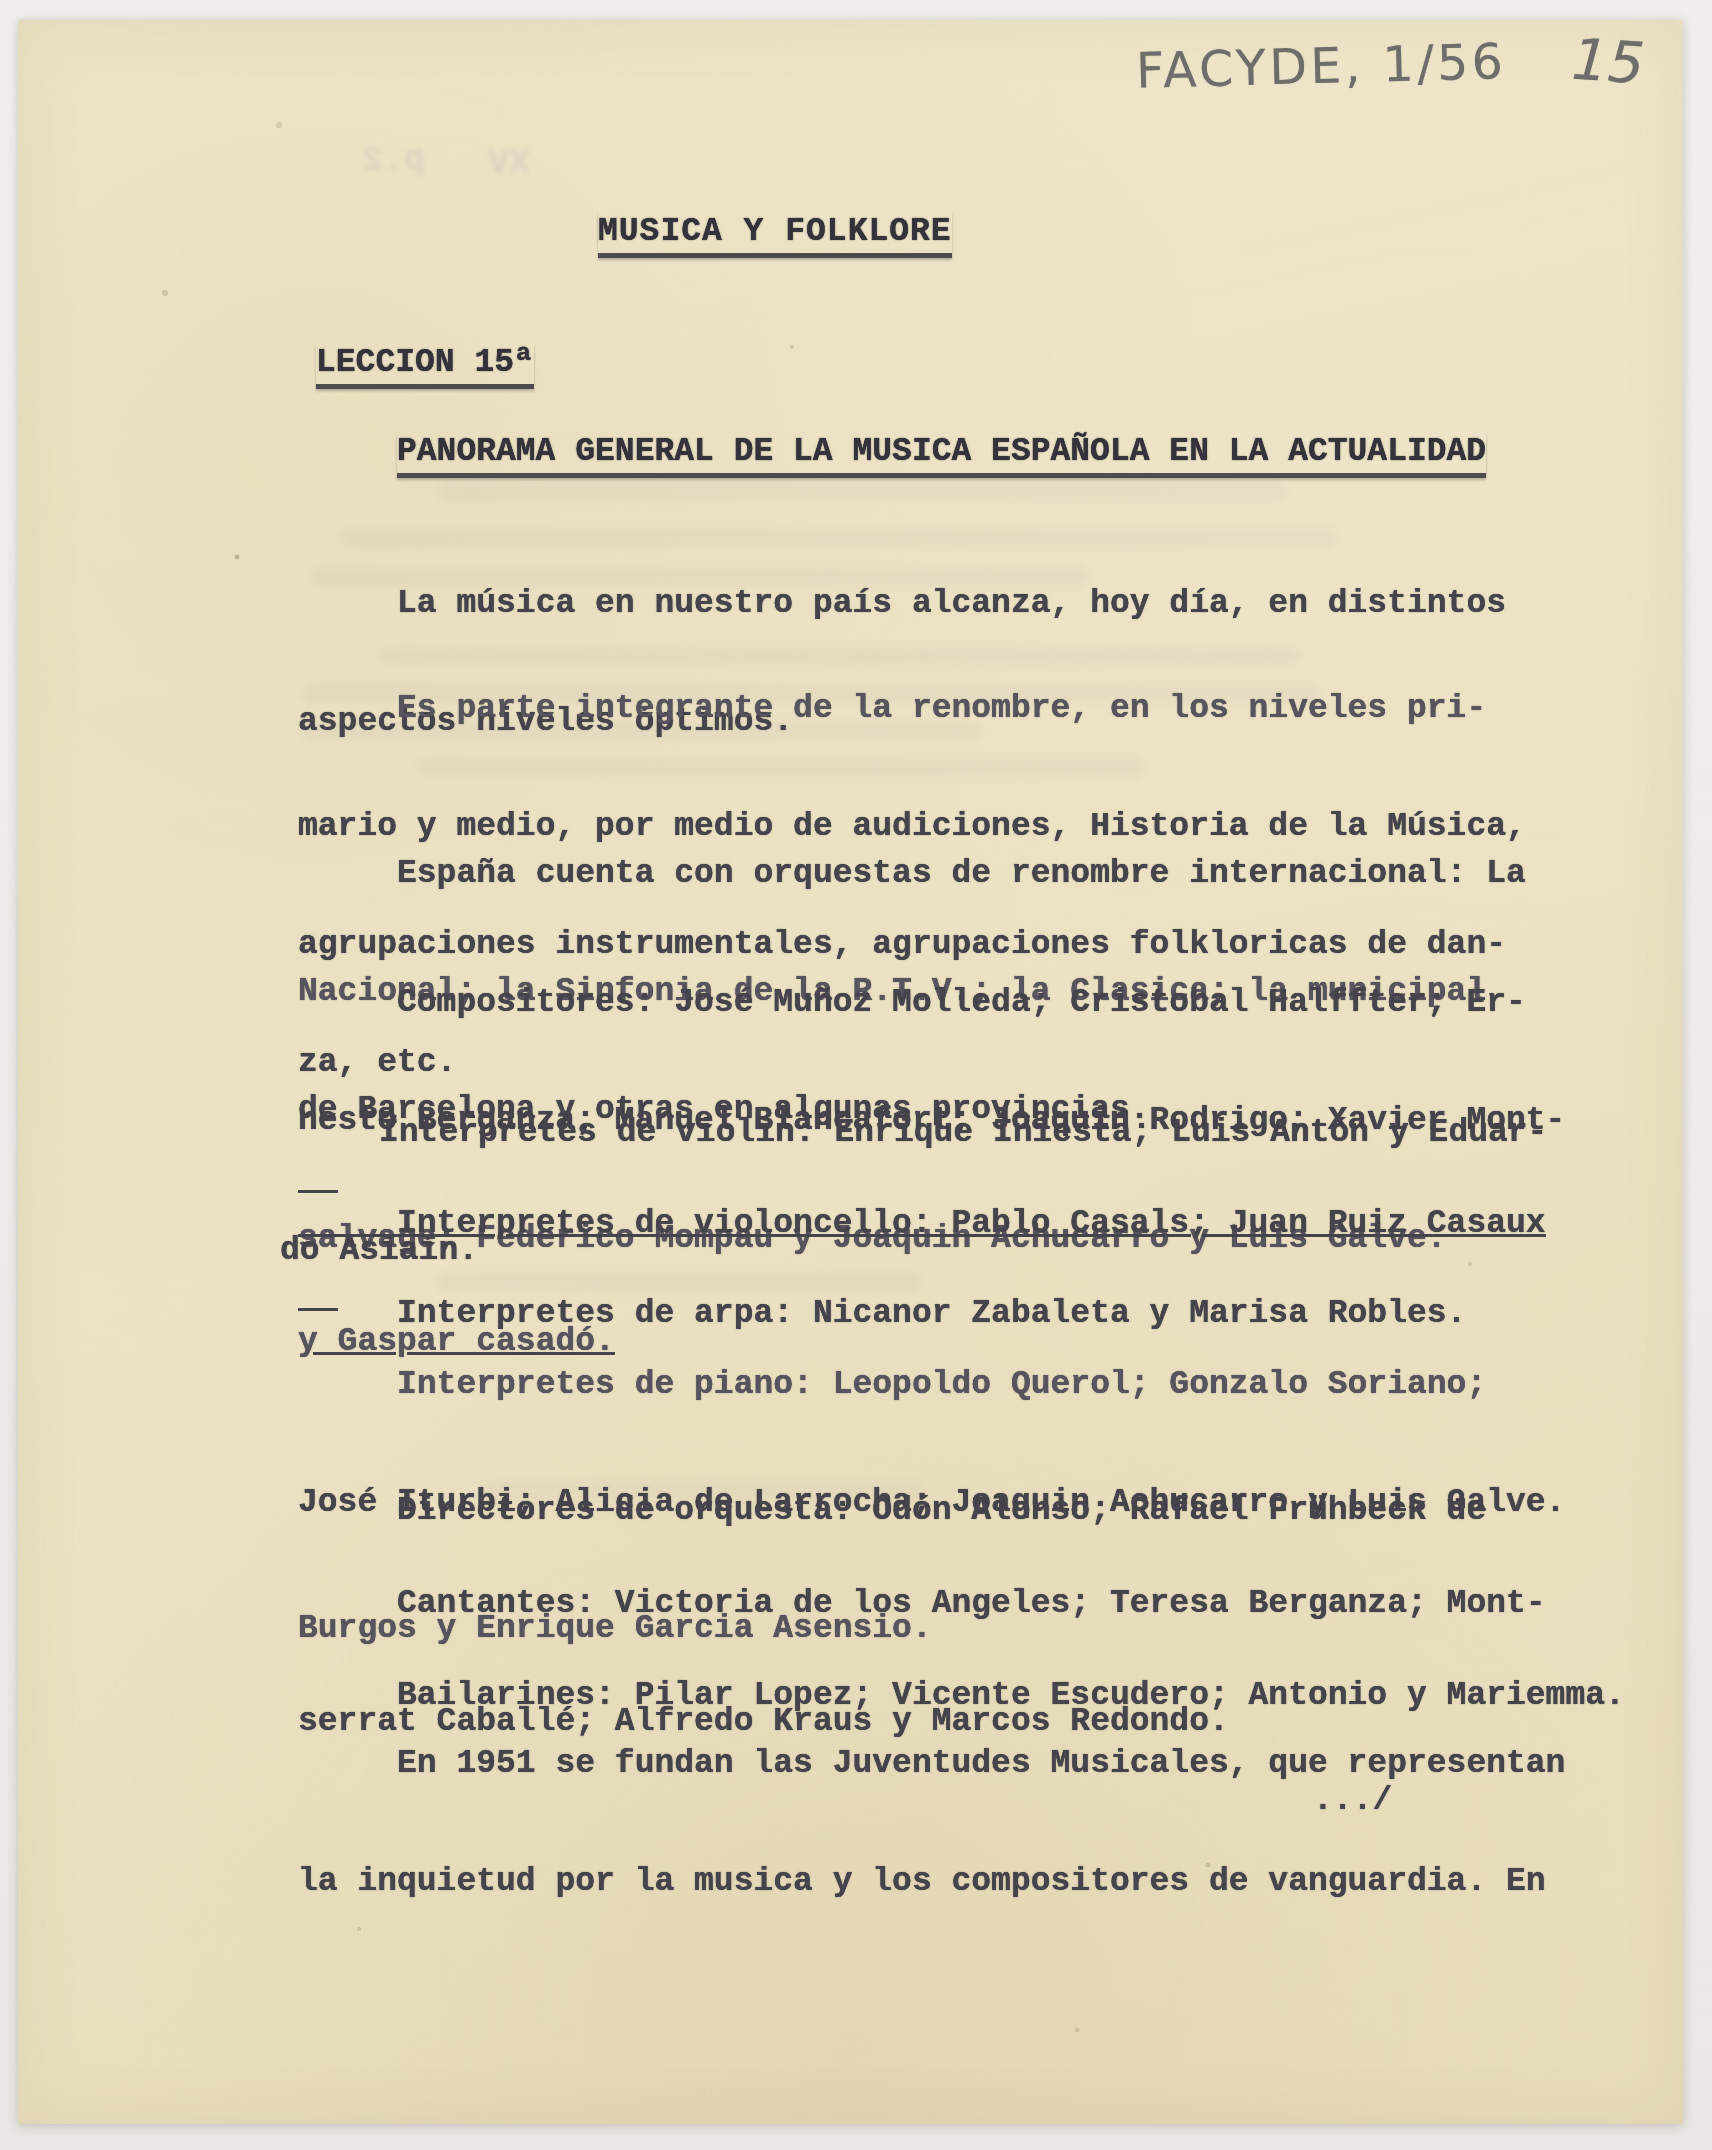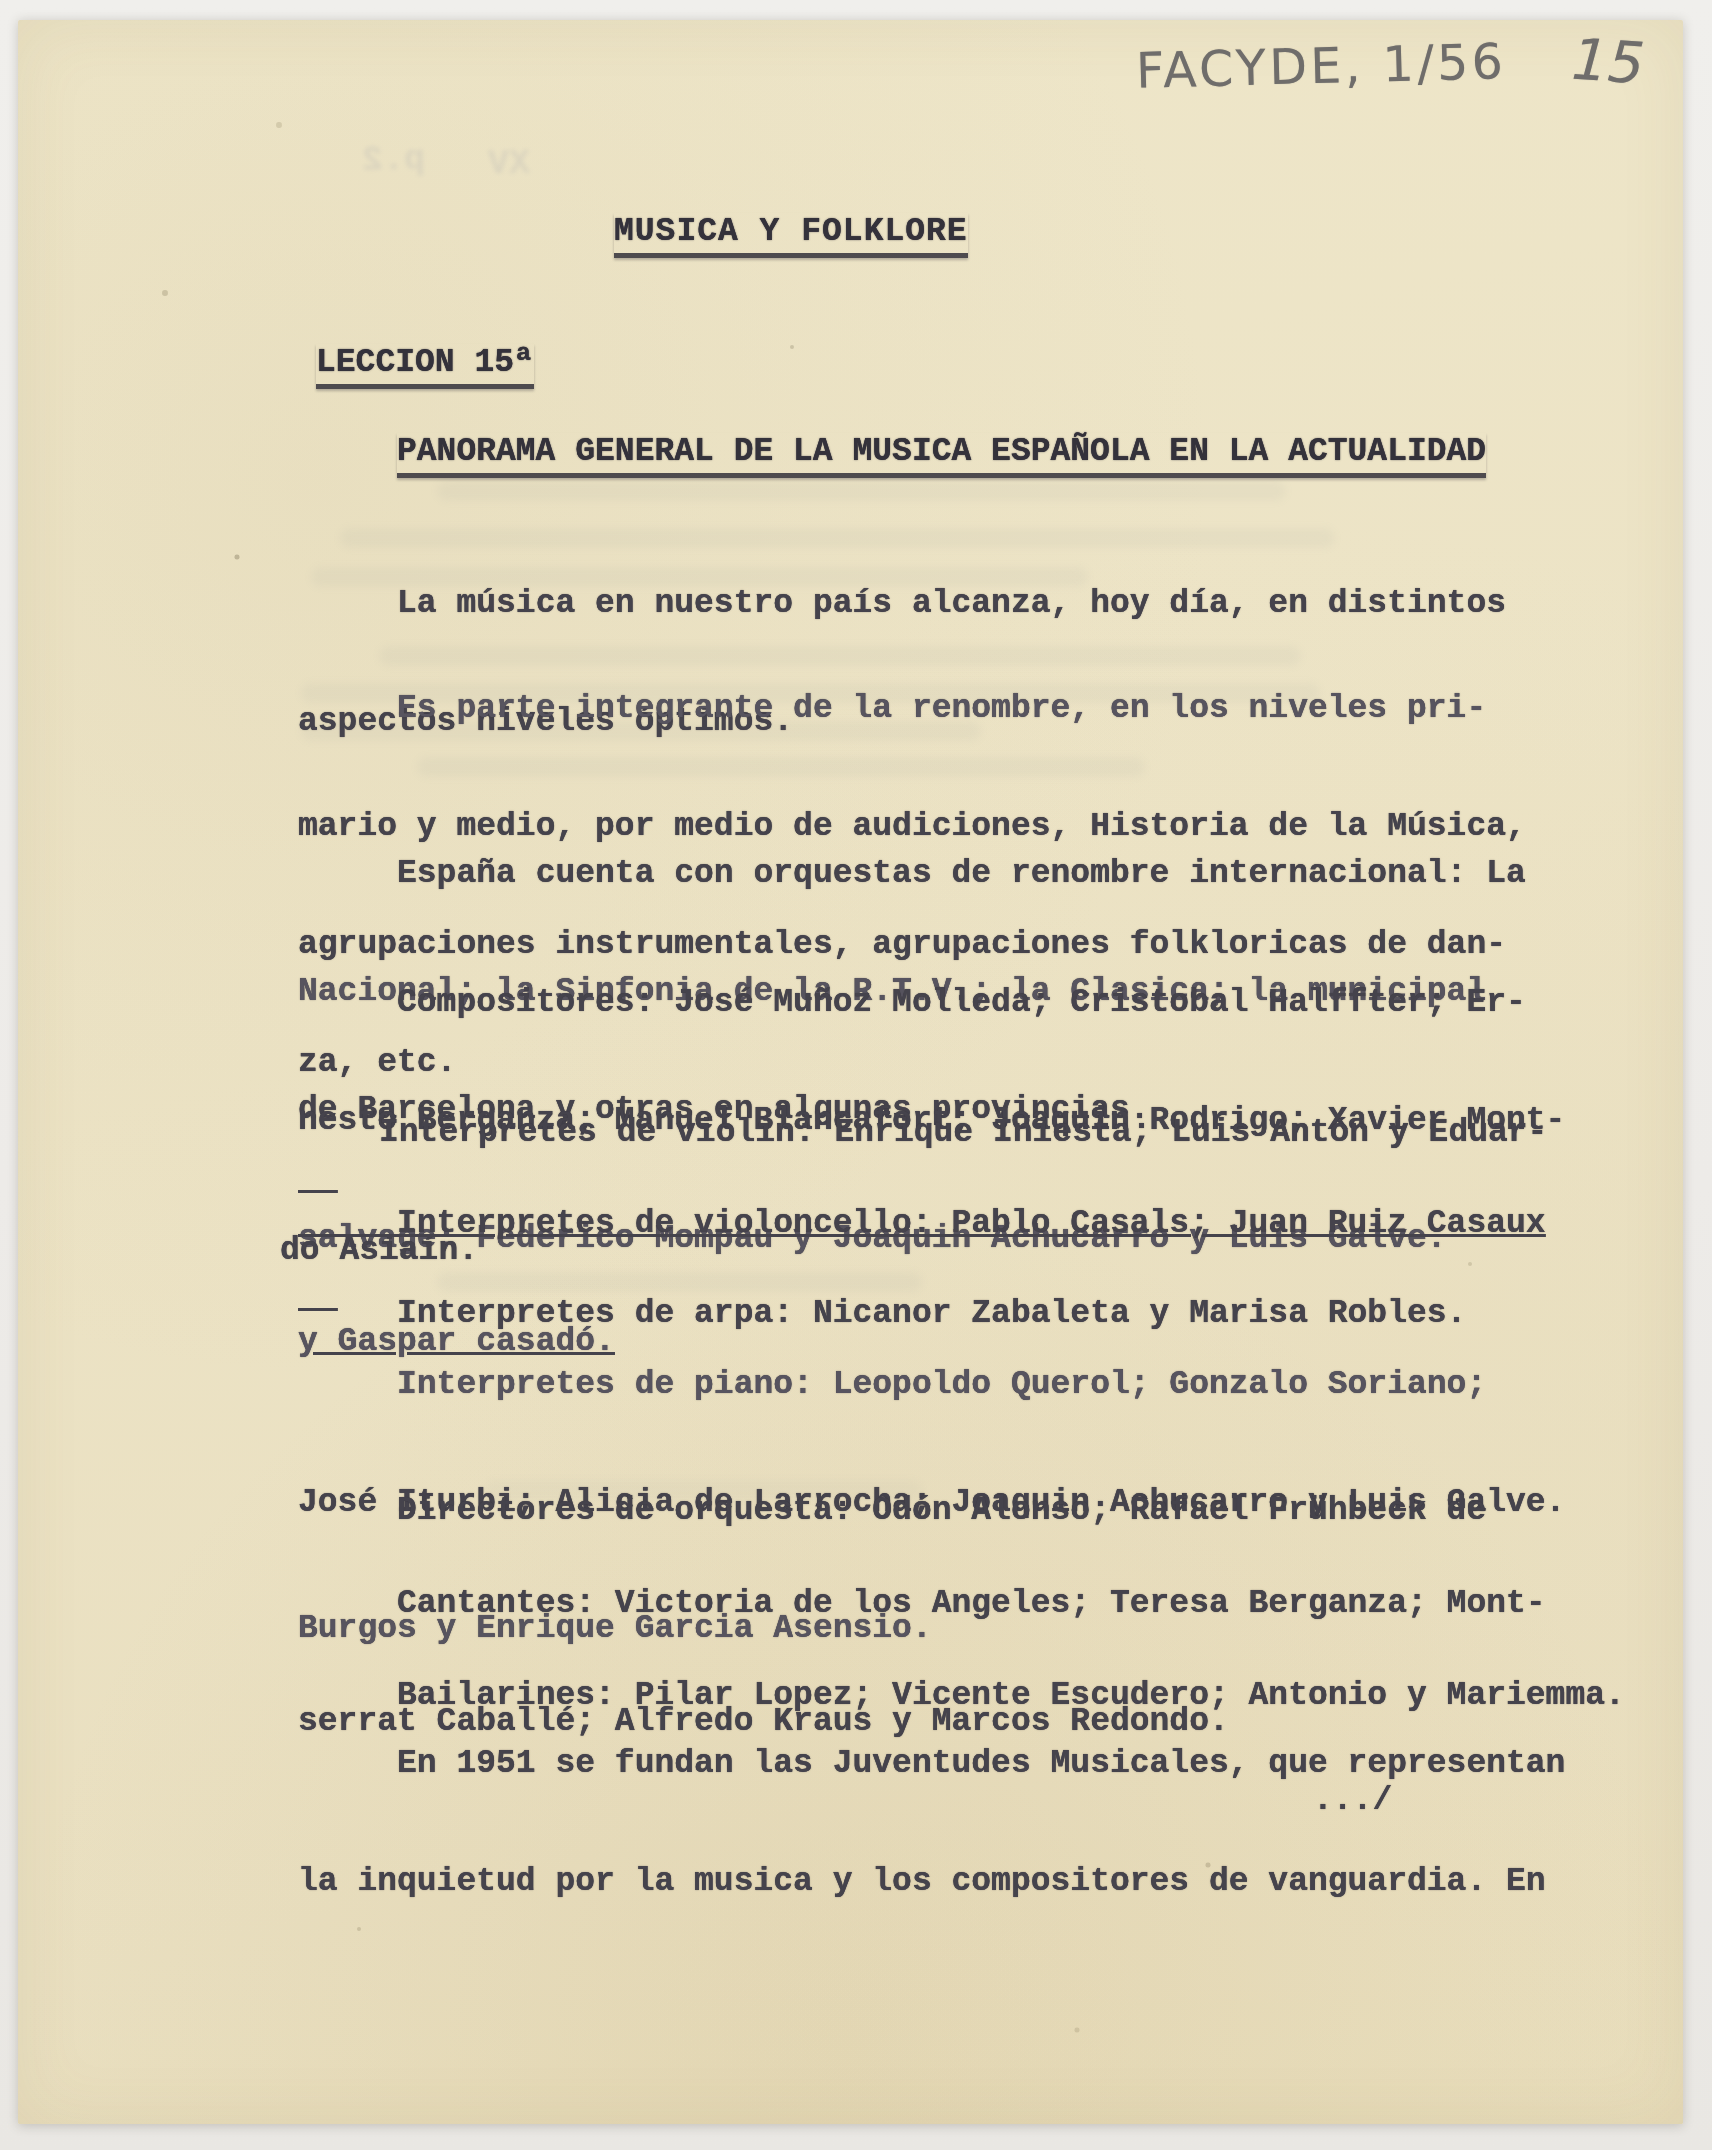--- a/index.html
+++ b/index.html
@@ -82,21 +82,21 @@
   <div class="ghost-bar" style="left:301px;top:683px;width:1019px;"></div>
   <div class="ghost-bar" style="left:301px;top:721px;width:680px;"></div>
   <div class="ghost-bar" style="left:417px;top:757px;width:728px;"></div>
   <div class="ghost-bar" style="left:437px;top:1272px;width:485px;"></div>
   <div class="ghost-bar" style="left:485px;top:1480px;width:437px;opacity:0.05;"></div>
 </div>
 
 <div class="pencil hw-ref">FACYDE, 1/56</div>
 <div class="pencil hw-page">15</div>
 
-<div class="tw header" style="left:598px;top:213px;letter-spacing:1px;margin-left:16px;"><span class="underline">MUSICA Y FOLKLORE</span></div>
+<div class="tw header" style="left:598px;top:213px;letter-spacing:1px;"><span class="underline">MUSICA Y FOLKLORE</span></div>
 
 <div class="tw header" style="left:316px;top:344px;"><span class="underline">LECCION 15ª</span></div>
 
 <div class="tw header" style="left:397px;top:433px;"><span class="underline">PANORAMA GENERAL DE LA MUSICA ESPAÑOLA EN LA ACTUALIDAD</span></div>
 
 <div class="tw" style="left:298px;top:504px;">
   <div class="line">     La música en nuestro país alcanza, hoy día, en distintos</div>
   <div class="line">aspectos niveles óptimos.</div>
 </div>
 

